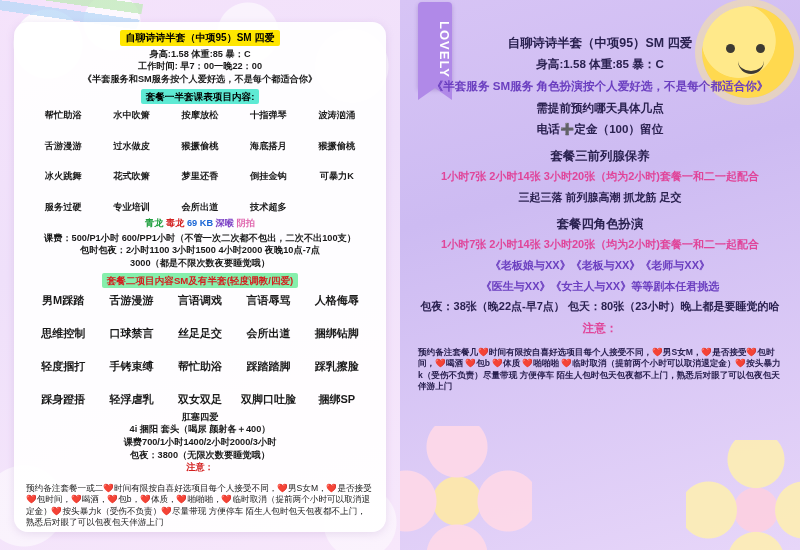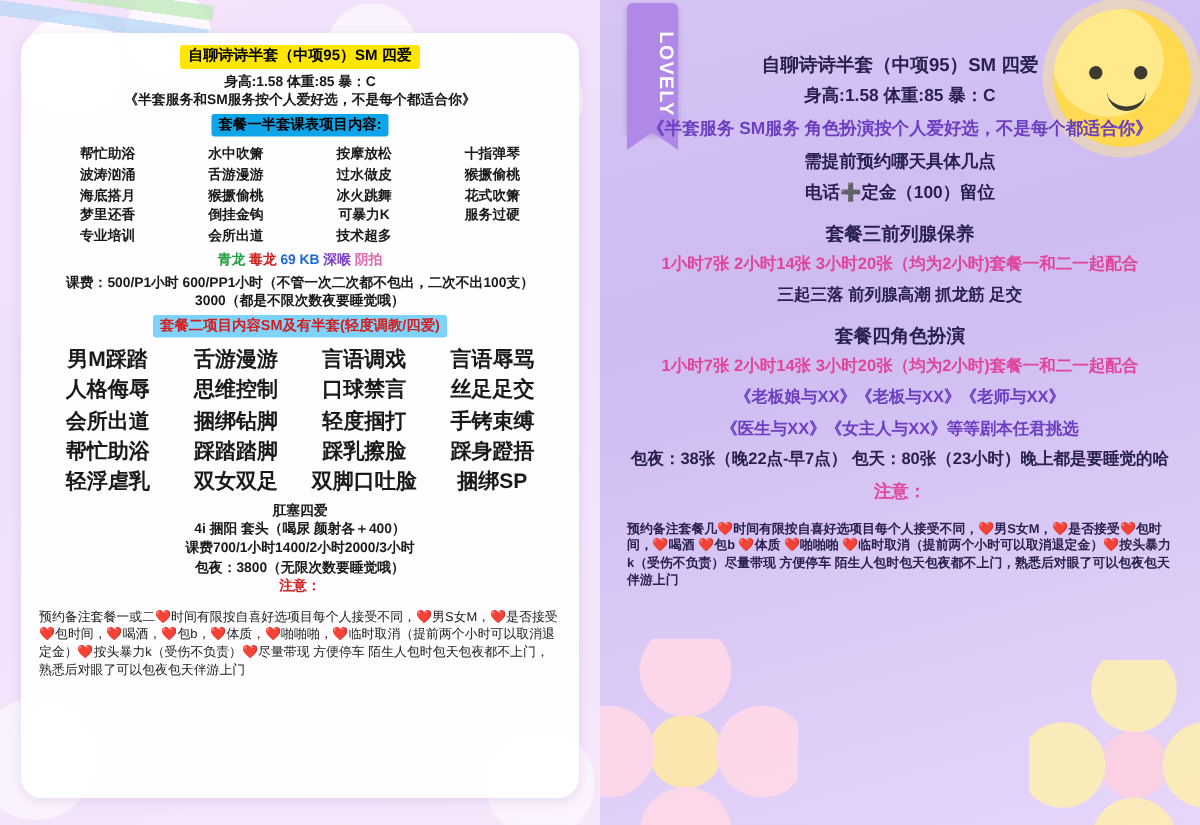--- a/index.html
+++ b/index.html
@@ -44,34 +44,34 @@
     box-shadow:0 2px 8px rgba(150,110,180,.18);
     padding:8px 10px;box-sizing:border-box;
     text-align:center;
     font-size:9.2px;line-height:1.38;color:#1a1a1a;
   }
   .hl-title{
     display:inline-block;background:#ffe600;color:#000;font-weight:bold;
     font-size:10px;padding:1px 6px;border-radius:2px;margin-bottom:2px;
   }
   .hl-sec{
-    display:inline-block;background:#0ea5e9;color:#000;font-weight:bold;
+    display:inline-block;background:#5eead4;color:#000;font-weight:bold;
     font-size:9.6px;padding:1px 5px;border-radius:2px;margin:3px 0 2px;
   }
   .hl-red{
-    display:inline-block;background:#7dd3fc;color:#d31f1f;font-weight:bold;
+    display:inline-block;background:#86efac;color:#d31f1f;font-weight:bold;
     font-size:9.6px;padding:1px 5px;border-radius:2px;margin:3px 0 2px;
   }
   .ln{margin:0;}
   .bold{font-weight:bold;}
   .grid4{
-    display:grid;grid-template-columns:repeat(4,1fr);
-    gap:1px 2px;font-weight:bold;font-size:9.2px;margin:3px 6px;
-  }
-  .grid4.small{font-size:14px;}
+    display:grid;grid-template-columns:repeat(5,1fr);
+    gap:18px 2px;font-weight:bold;font-size:9.2px;margin:3px 6px;
+  }
+  .grid4.small{font-size:11px;}
   .grid4 span{white-space:nowrap;}
   .colorline{font-weight:bold;font-size:9.2px;margin:2px 0;}
   .colorline .c1{color:#1e9e3e;}
   .colorline .c2{color:#d31f1f;}
   .colorline .c3{color:#1a66d6;}
   .colorline .c4{color:#7a3fc4;}
   .colorline .c5{color:#e06ab0;text-align:center;}
   .note-red{color:#d31f1f;font-weight:bold;}
   .fine{font-size:8.6px;line-height:1.35;text-align:left;padding:0 2px;}
 
@@ -144,20 +144,21 @@
 
 <div class="page">
 
   <div class="left">
     <div class="clouds"></div>
     <div class="rainbow"></div>
 
     <div class="card">
       <div class="hl-title">自聊诗诗半套（中项95）SM 四爱</div>
       <p class="ln bold">身高:1.58 体重:85 暴：C</p>
+      <p class="ln bold">工作时间: 早7：00一晚22：00</p>
       <p class="ln bold">《半套服务和SM服务按个人爱好选，不是每个都适合你》</p>
 
       <div class="hl-sec">套餐一半套课表项目内容:</div>
 
       <div class="grid4">
         <span>帮忙助浴</span>
         <span>水中吹箫</span>
         <span>按摩放松</span>
         <span>十指弹琴</span>
         <span>波涛汹涌</span>
@@ -179,20 +180,21 @@
 
       <div class="colorline">
         <span class="c1">青龙</span>
         <span class="c2">毒龙</span>
         <span class="c3">69 KB</span>
         <span class="c4">深喉</span>
         <span class="c5">阴拍</span>
       </div>
 
       <p class="ln bold">课费：500/P1小时 600/PP1小时（不管一次二次都不包出，二次不出100支）</p>
+      <p class="ln bold">包时包夜：2小时1100 3小时1500 4小时2000 夜晚10点-7点</p>
       <p class="ln bold">3000（都是不限次数夜要睡觉哦）</p>
 
       <div class="hl-red">套餐二项目内容SM及有半套(轻度调教/四爱)</div>
 
       <div class="grid4 small">
         <span>男M踩踏</span>
         <span>舌游漫游</span>
         <span>言语调戏</span>
         <span>言语辱骂</span>
         <span>人格侮辱</span>

